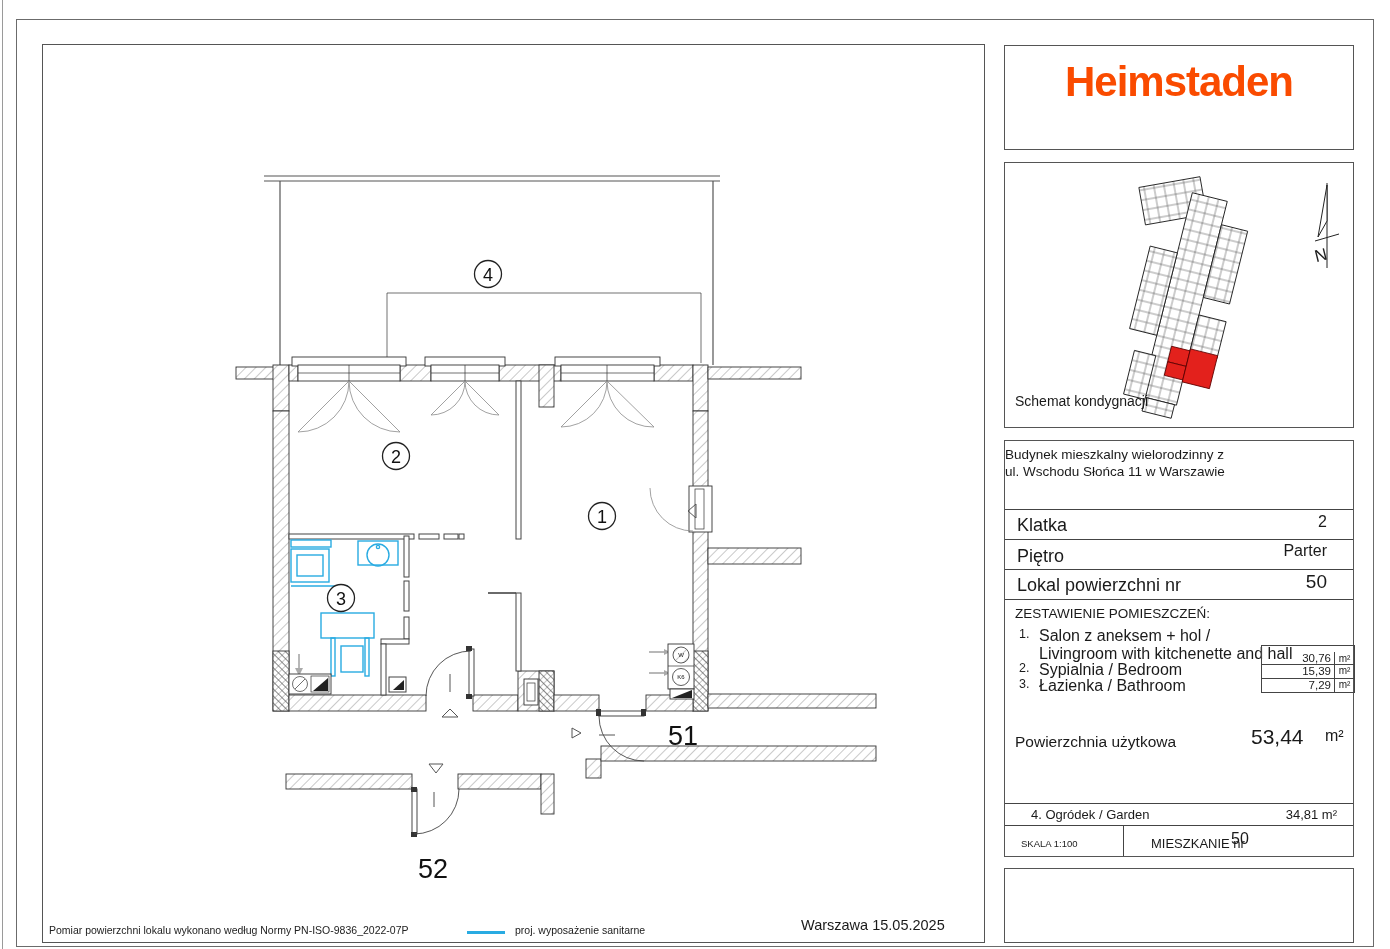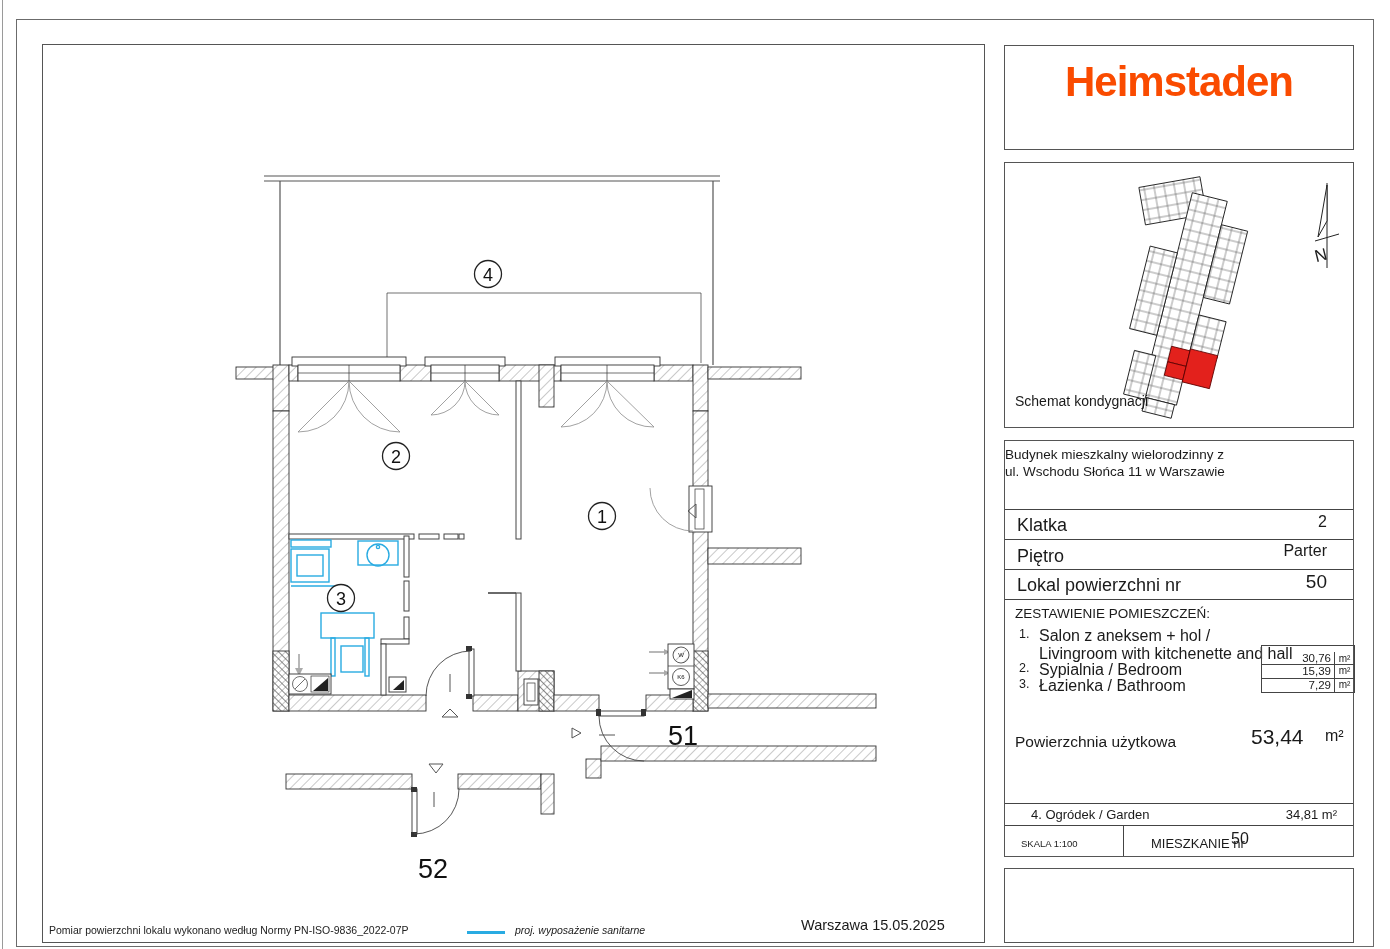--- a/index.html
+++ b/index.html
@@ -32,21 +32,21 @@
   #total-unit{left:320px;top:286px;font-size:16px;}
   #garden-label{left:26px;top:366px;font-size:13px;}
   #garden-area{right:16px;top:366px;font-size:13px;}
   #vdiv{left:118px;top:384px;height:31px;width:0;border-left:1.3px solid #444;}
   #scale-label{left:16px;top:397px;font-size:9.5px;color:#222;}
   #apt-label{left:146px;top:395px;font-size:13px;}
   #apt-number{left:226px;top:389px;font-size:16px;}
   #empty-box{left:1004px;top:868px;width:348px;height:73px;}
   #footer-note{left:6px;top:879px;font-size:10.5px;color:#222;}
   #legend-line{left:424px;top:886px;width:38px;height:3px;}
-  #legend-text{left:472px;top:879px;font-size:10.5px;font-style:italic;}
+  #legend-text{left:472px;top:879px;font-size:10.5px;}
   #place-date{left:758px;top:872px;font-size:14.5px;}
   
   .w{fill:url(#h);stroke:#333;stroke-width:0.9;}
   .wx{fill:url(#xh);stroke:#333;stroke-width:0.9;}
   .pt{fill:#fff;stroke:#444;stroke-width:1;}
   .tl{stroke:#333;stroke-width:0.7;fill:none;}
   .arc{stroke:#8a8a8a;stroke-width:0.8;fill:none;}
   .darc{stroke:#444;stroke-width:0.9;fill:none;}
   .wf{fill:#fff;stroke:#333;stroke-width:0.9;}
   .gl{stroke:#555;stroke-width:1.2;fill:none;}

